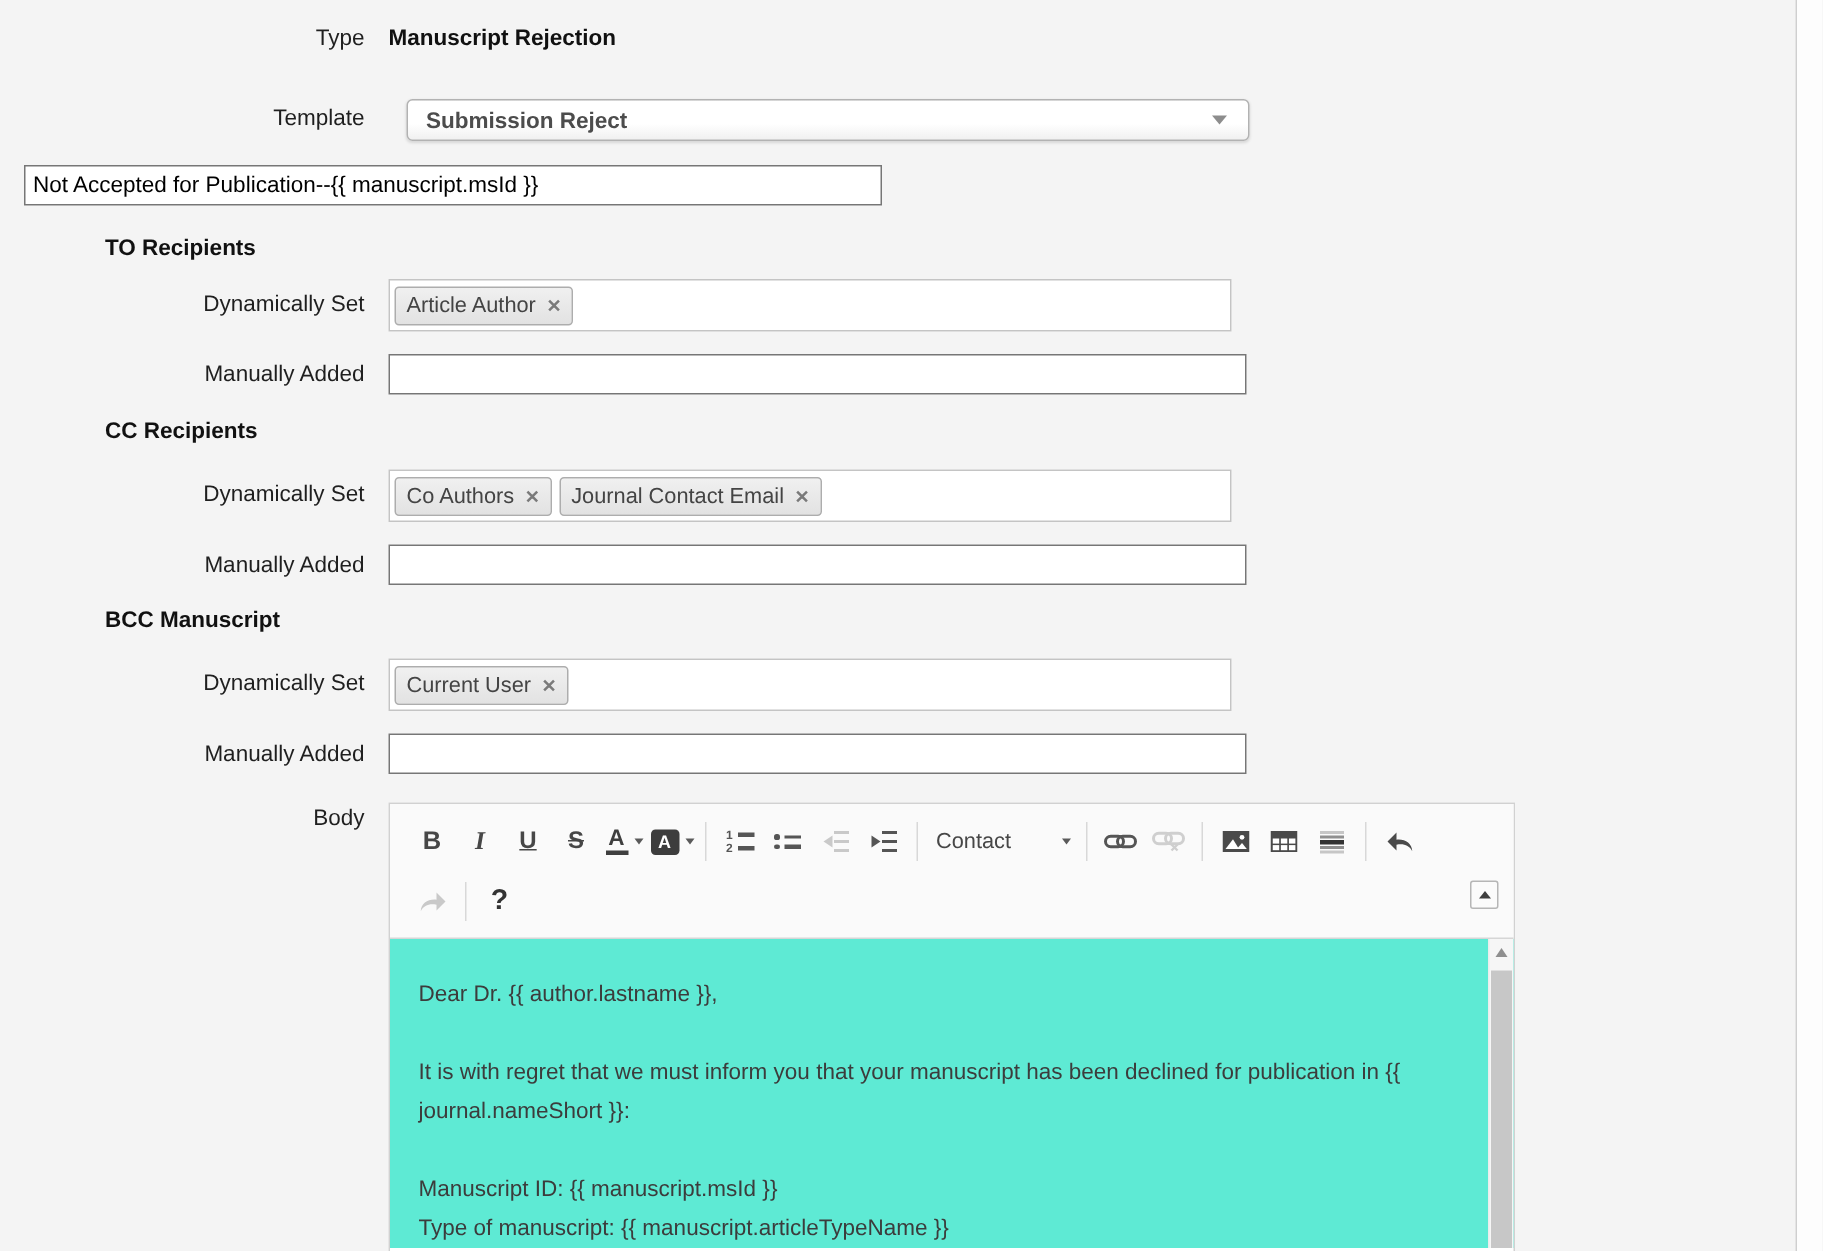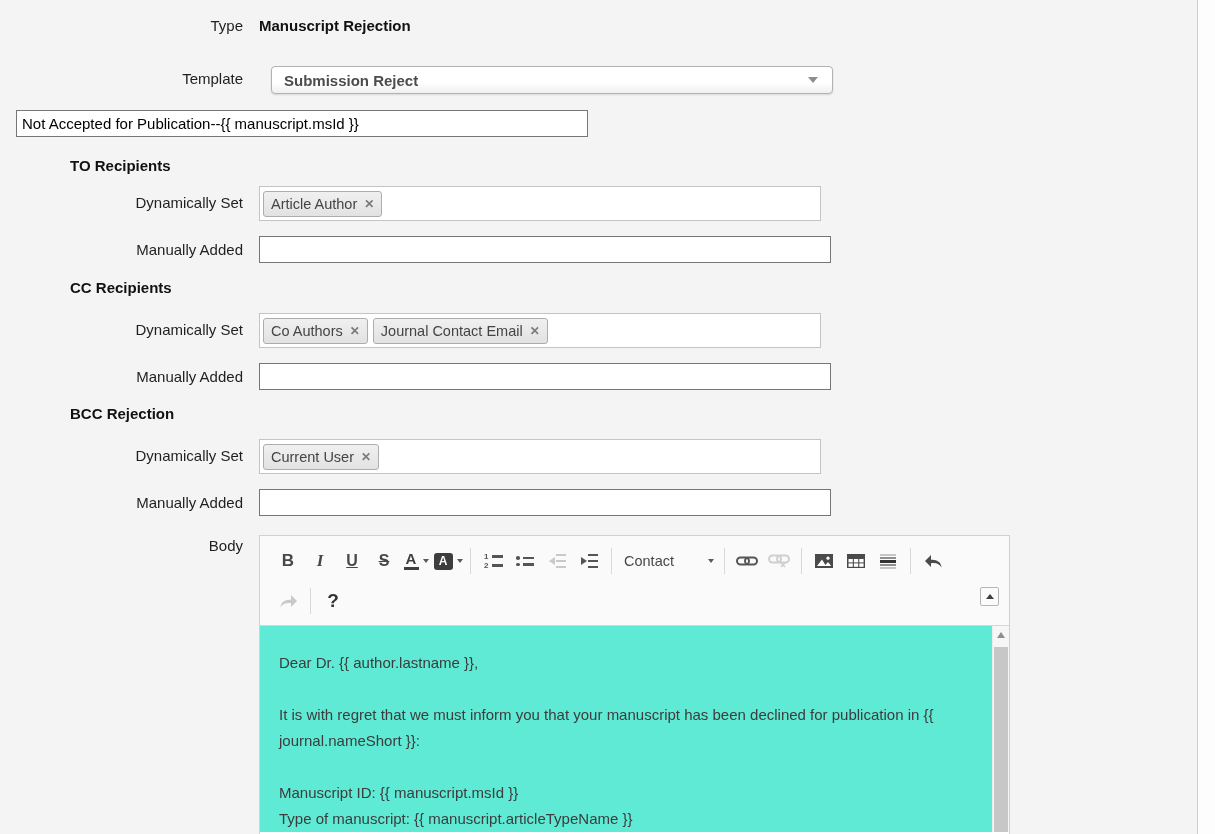--- a/index.html
+++ b/index.html
@@ -183,21 +183,21 @@
       <span class="chip-x">✕</span>
     </span>
   </div>
 </div>
 
 <div class="row" style="top:363px;">
   <div class="lbl" style="padding-top:5px;">Manually Added</div>
   <input class="field txt-input" type="text" value="" style="">
 </div>
 
-<div class="section-hdr" style="top:405px;">BCC Rejection</div>
+<div class="section-hdr" style="top:405px;">BCC Manuscript</div>
 
 <div class="row" style="top:439px;">
   <div class="lbl" style="padding-top:8px;">Dynamically Set</div>
   <div class="field tagbox">
     <span class="chip">
       <span>Current User</span>
       <span class="chip-x">✕</span>
     </span>
   </div>
 </div>

